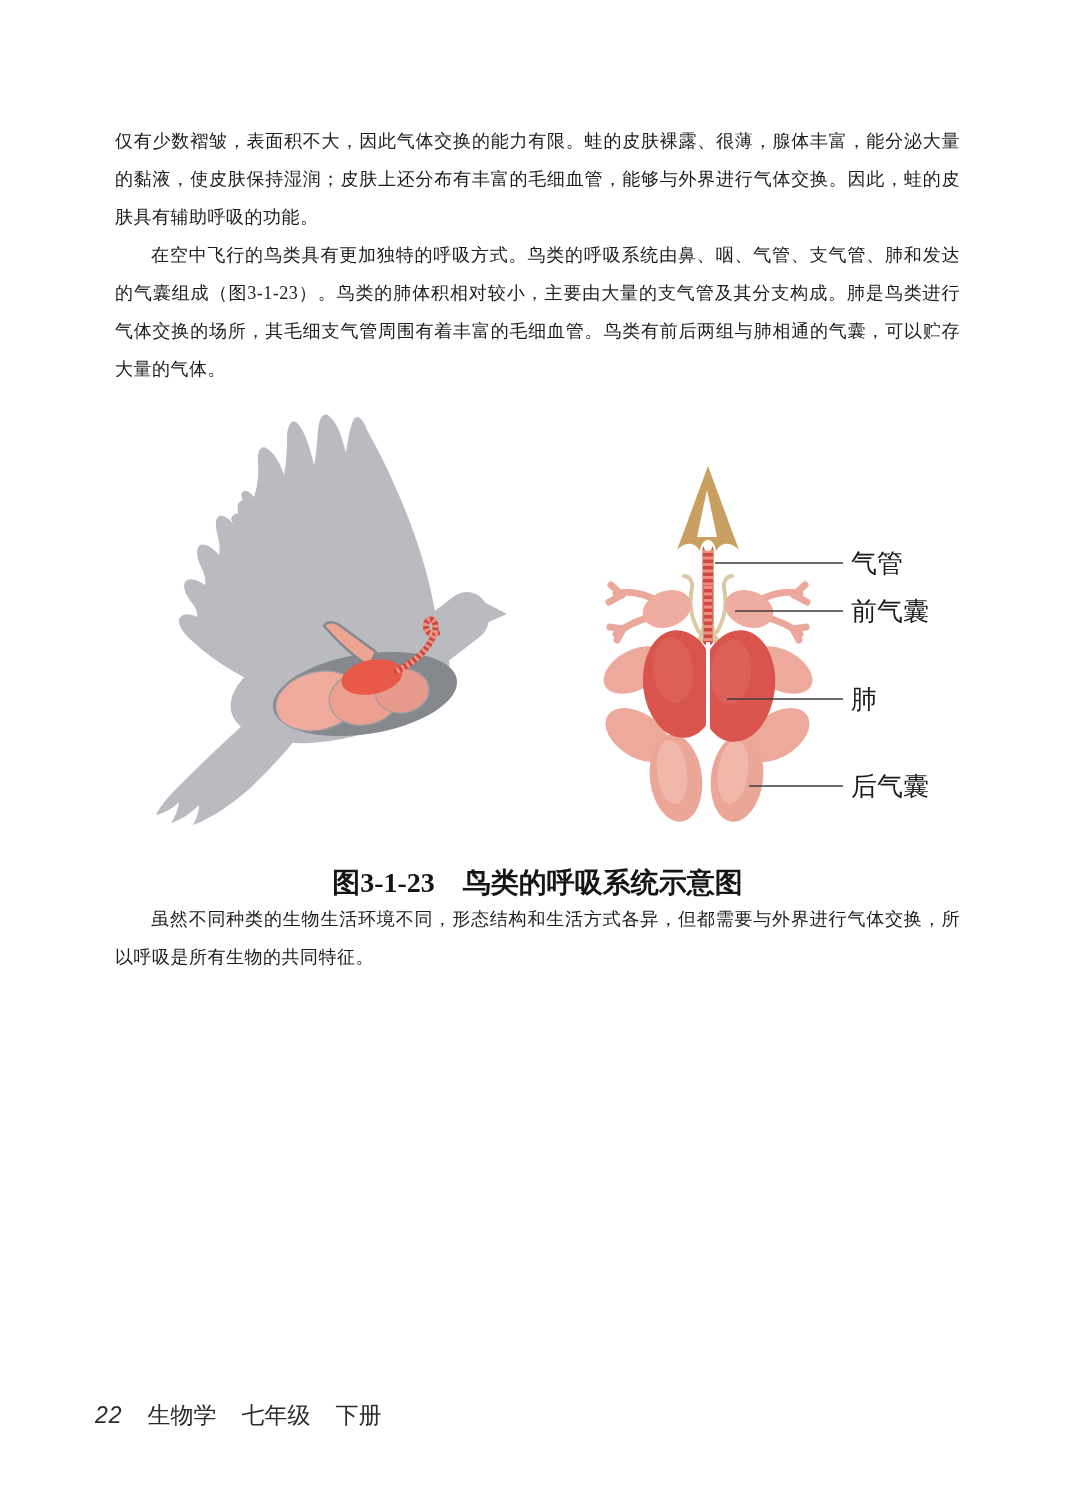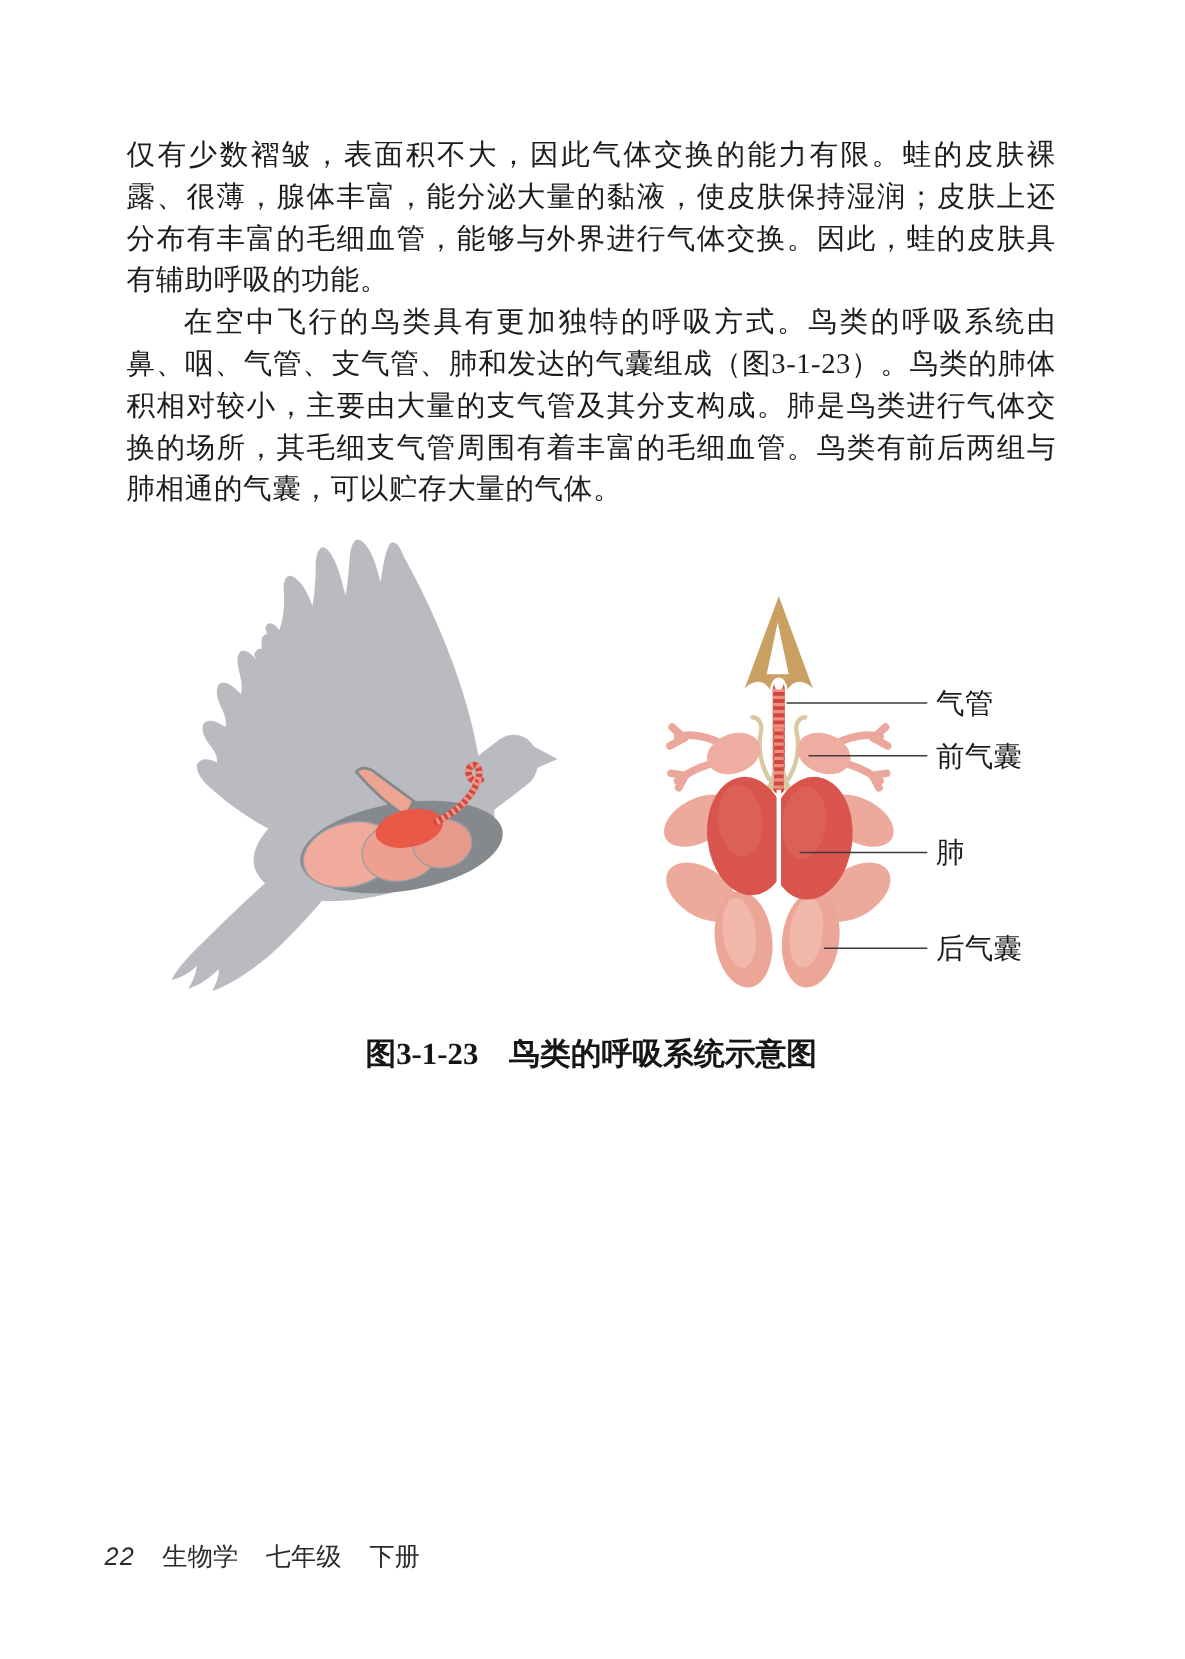--- a/index.html
+++ b/index.html
@@ -11,21 +11,21 @@
     color: #1c1c1c;
     overflow: hidden;
   }
   .text-col {
     position: absolute;
     left: 115px; top: 122px;
     width: 845px;
   }
   p.body-par {
     margin: 0;
-    font-size: 26px;
+    font-size: 18px;
     line-height: 38px;
     text-align: justify;
     letter-spacing: 0.5px;
   }
   p.indent { text-indent: 2em; }
   .figure-block { margin-top: 12px; }
   .figure-svg { display: block; width: 845px; height: 440px; }
   .figure-caption {
     margin-top: 26px;
     text-align: center;
@@ -213,20 +213,21 @@
         <text class="diagram-label" x="736" y="220">前气囊</text>
         <text class="diagram-label" x="736" y="308">肺</text>
         <text class="diagram-label" x="736" y="395">后气囊</text>
       </g>
     </svg>
 
     <div class="figure-caption">图3-1-23　鸟类的呼吸系统示意图</div>
   </div>
 
 
+  <p class="body-par indent">虽然不同种类的生物生活环境不同，形态结构和生活方式各异，但都需要与外界进行气体交换，所以呼吸是所有生物的共同特征。</p>
 
 </div>
 
 <div class="footer">
   <span class="pgnum">22</span>
   <span>生物学</span>
   <span>七年级</span>
   <span>下册</span>
 </div>
 

